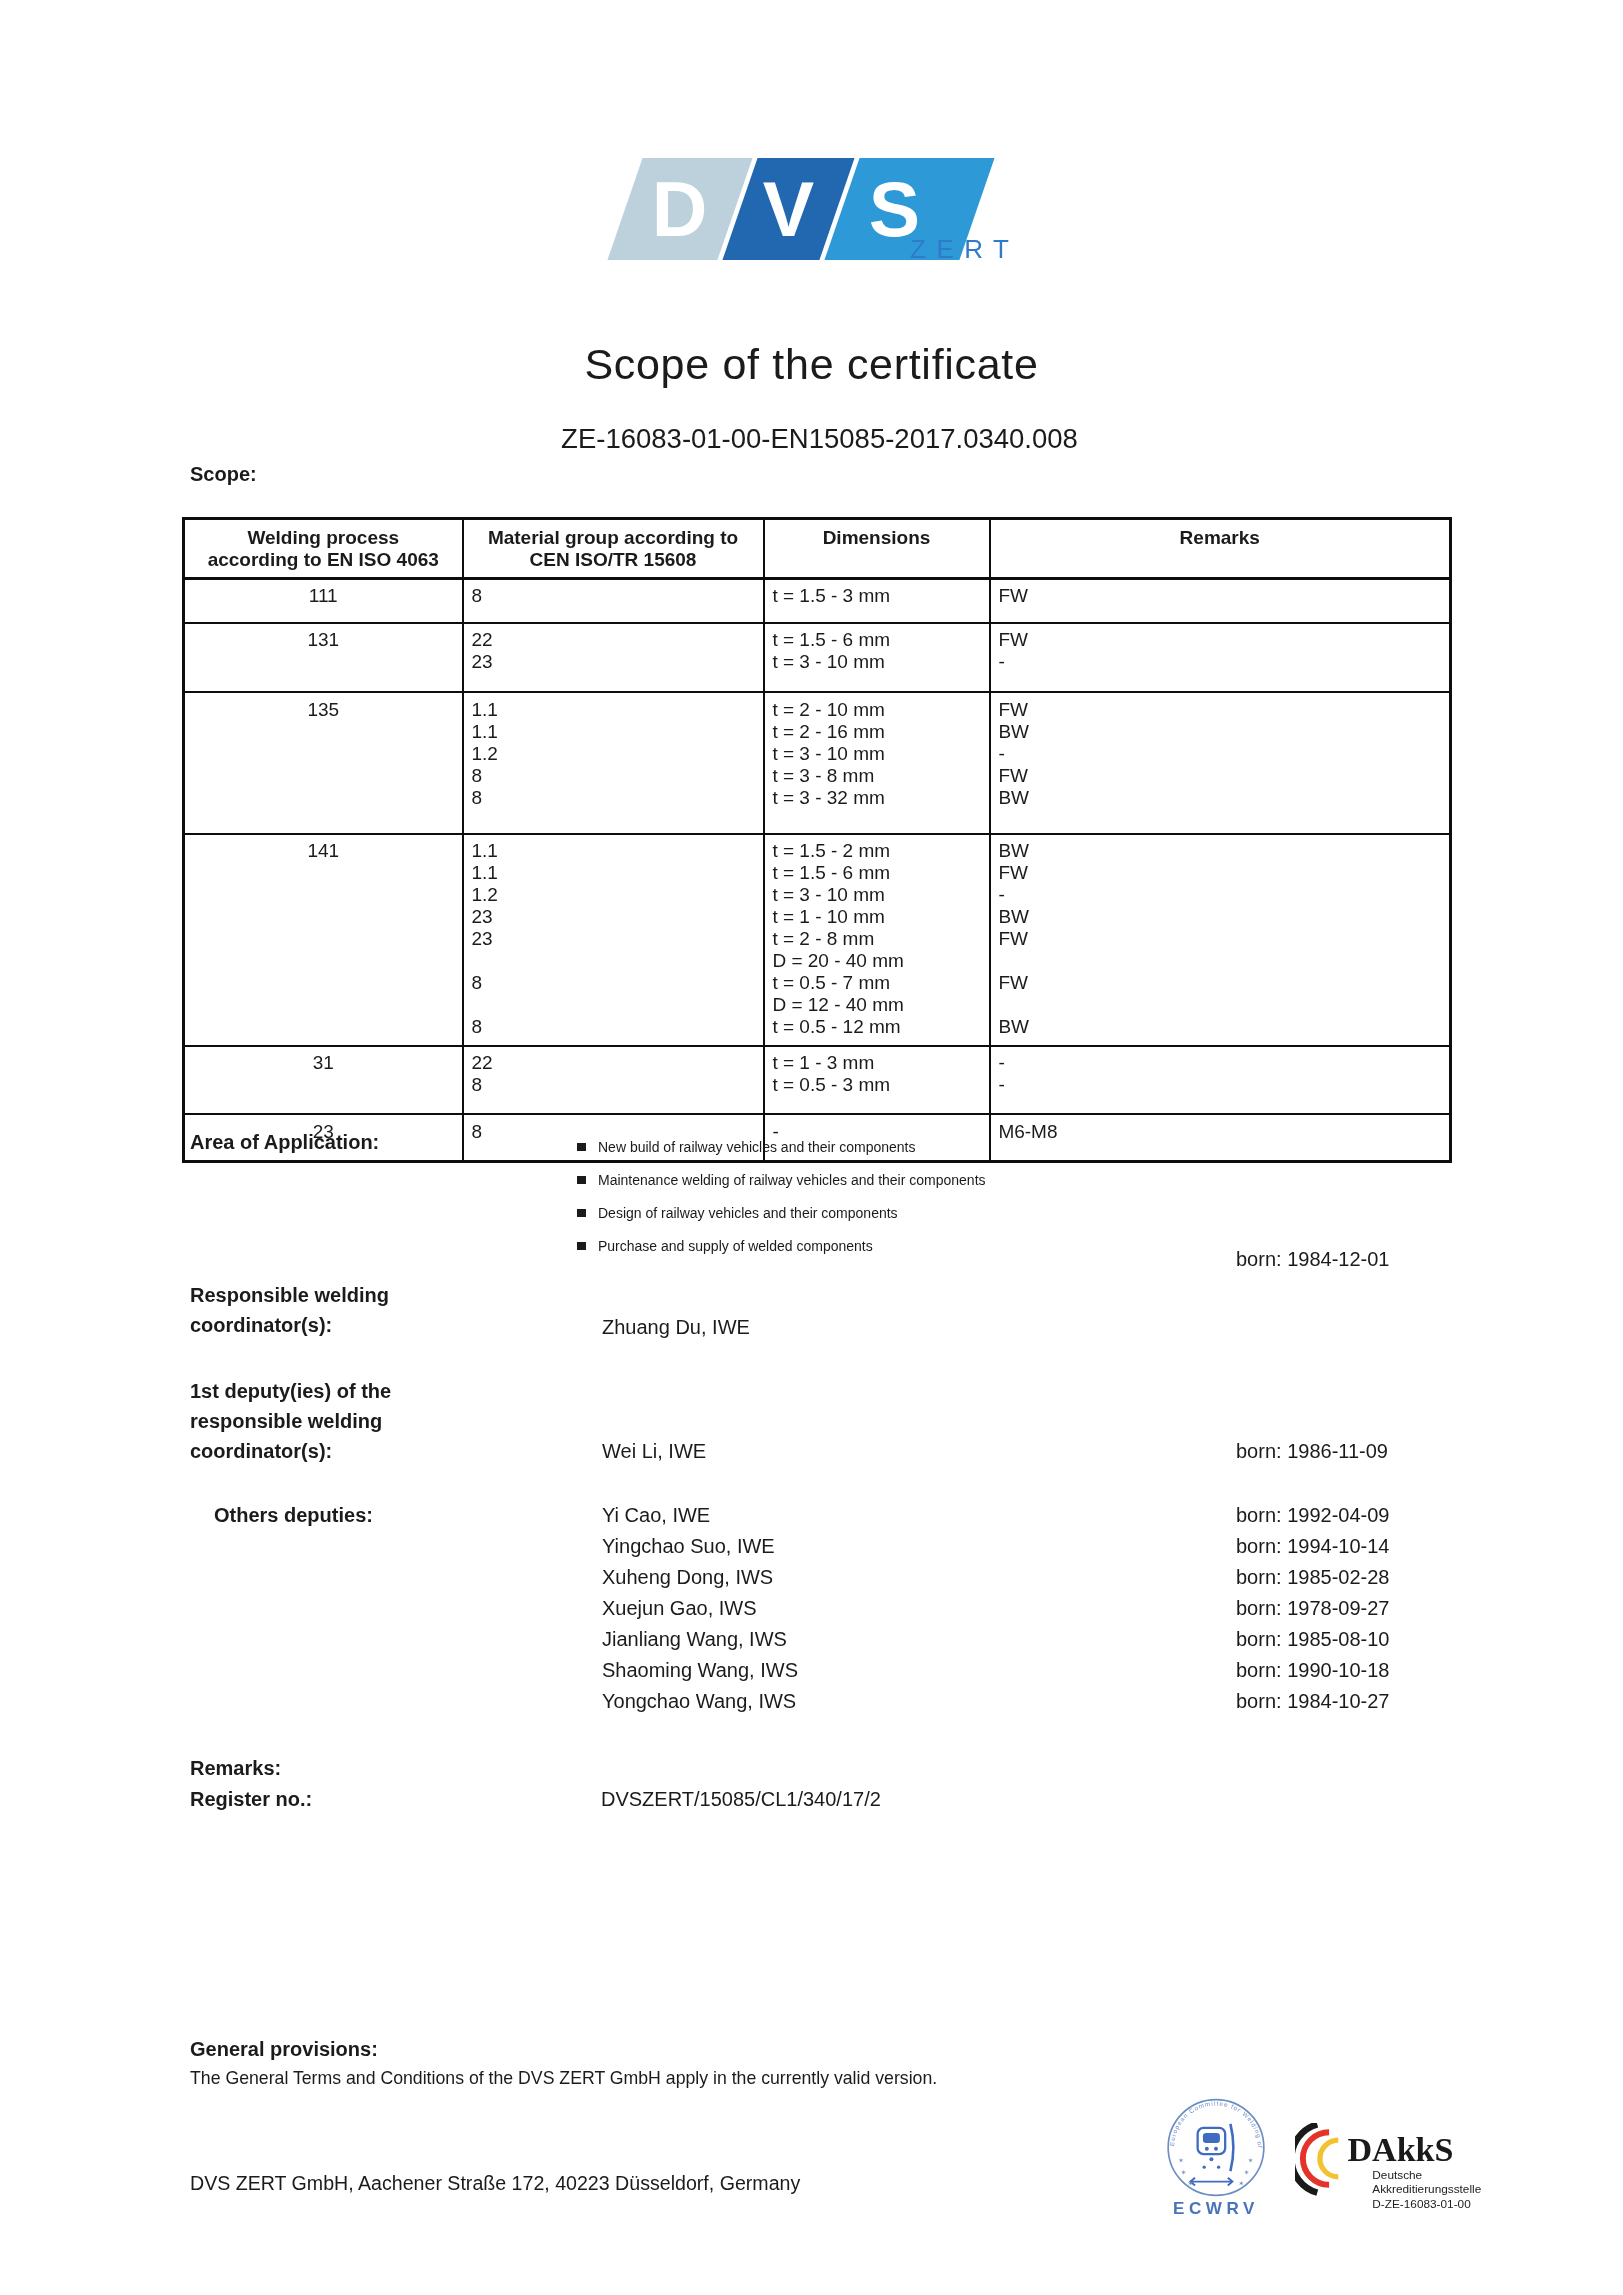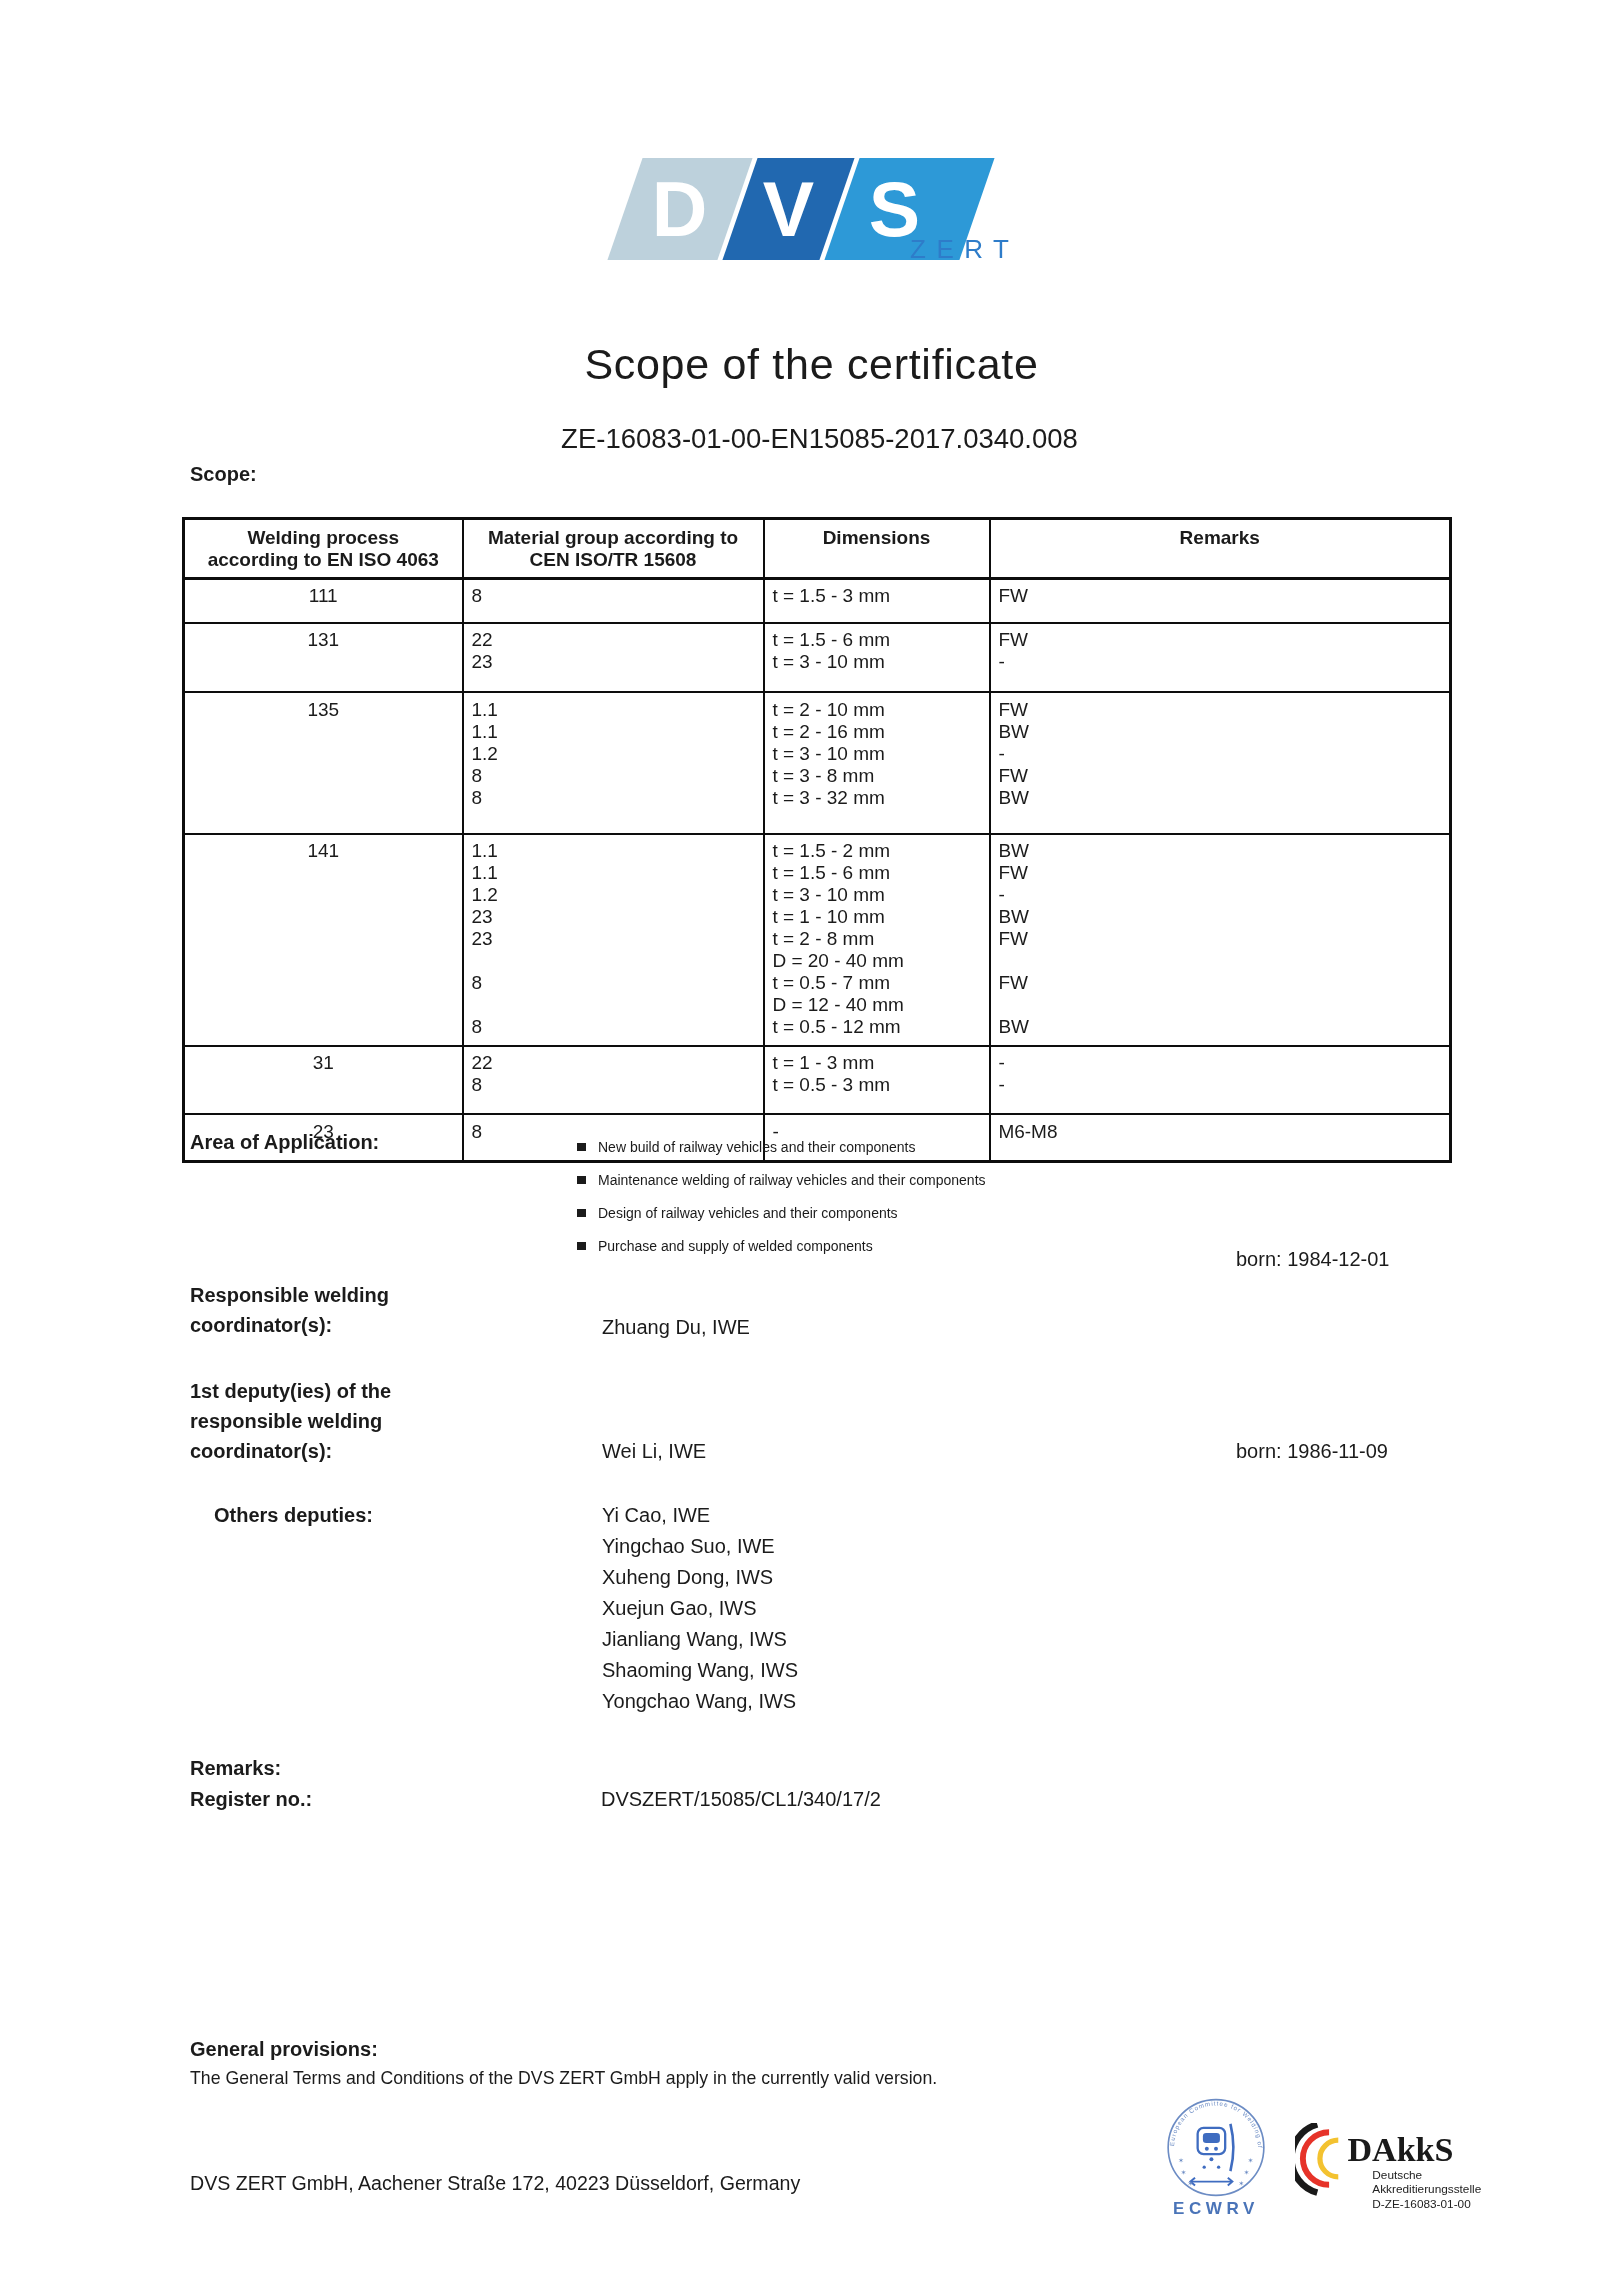--- a/index.html
+++ b/index.html
@@ -201,20 +201,29 @@
   <div class="others-label label">Others deputies:</div>
   <div class="others-names">
     <div class="person-line">Yi Cao, IWE</div>
     <div class="person-line">Yingchao Suo, IWE</div>
     <div class="person-line">Xuheng Dong, IWS</div>
     <div class="person-line">Xuejun Gao, IWS</div>
     <div class="person-line">Jianliang Wang, IWS</div>
     <div class="person-line">Shaoming Wang, IWS</div>
     <div class="person-line">Yongchao Wang, IWS</div>
   </div>
+  <div class="others-borns">
+    <div class="person-line">born: 1992-04-09</div>
+    <div class="person-line">born: 1994-10-14</div>
+    <div class="person-line">born: 1985-02-28</div>
+    <div class="person-line">born: 1978-09-27</div>
+    <div class="person-line">born: 1985-08-10</div>
+    <div class="person-line">born: 1990-10-18</div>
+    <div class="person-line">born: 1984-10-27</div>
+  </div>
 
   <div class="remarks-label label">Remarks:</div>
   <div class="register-label label">Register no.:</div>
   <div class="register-value value">DVSZERT/15085/CL1/340/17/2</div>
 
   <div class="gp-label label">General provisions:</div>
   <div class="gp-text">The General Terms and Conditions of the DVS ZERT GmbH apply in the currently valid version.</div>
 
   <div class="footer-address">DVS ZERT GmbH, Aachener Straße 172, 40223 Düsseldorf, Germany</div>
 

